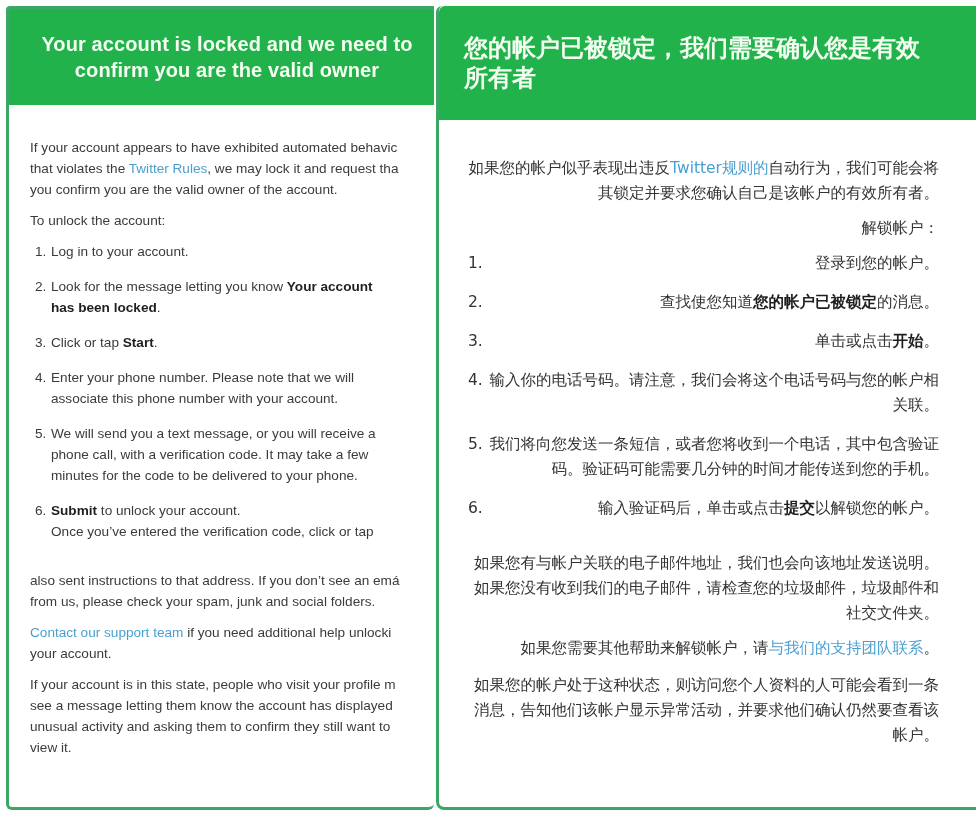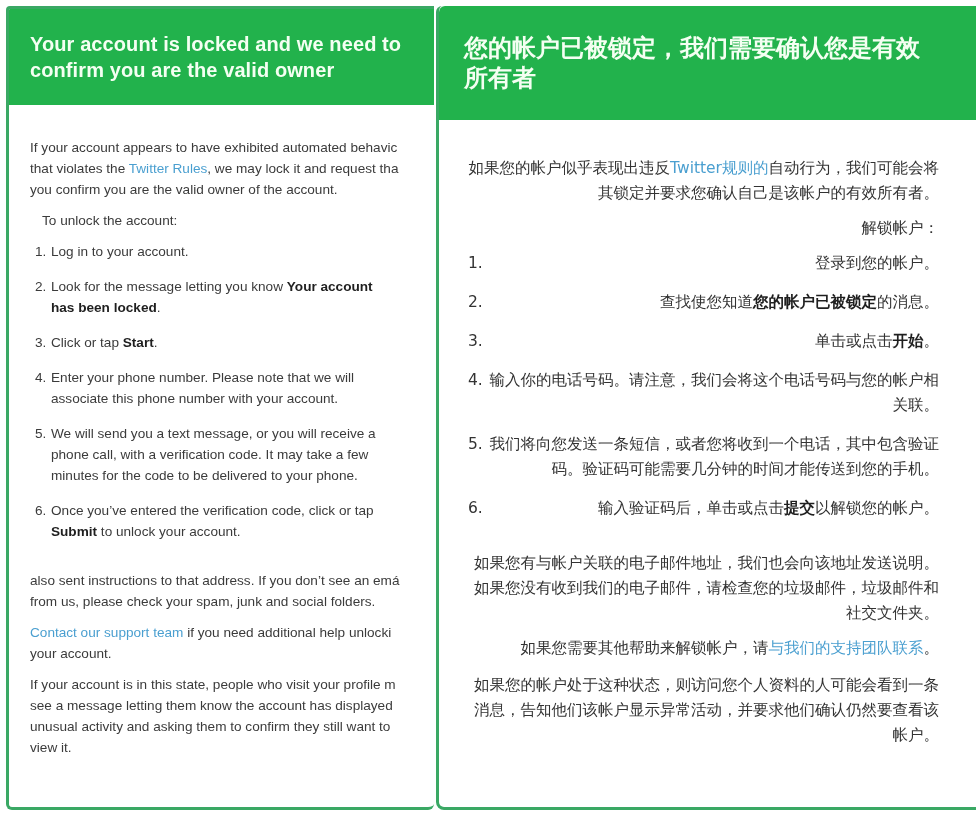--- a/index.html
+++ b/index.html
@@ -19,20 +19,21 @@
       background: #22b24c;
       color: #f4fff2;
       font-weight: bold;
     }
     .panel-left .panel-header {
       height: 96px;
       padding: 22px 10px 0 21px;
       font-size: 20px;
       line-height: 26px;
       letter-spacing: 0.1px;
+      text-align: center;
     }
     .panel-right .panel-header {
       height: 114px;
       padding: 27px 20px 0 25px;
       font-size: 24px;
       line-height: 30px;
       border-radius: 6px 6px 0 0;
       font-family: "DejaVu Sans", sans-serif;
     }
 
@@ -58,21 +59,21 @@
     .link { color: #4a9fd0; }
     .bold { font-weight: bold; color: #1f1f1f; }
 
     ol.steps { list-style: none; }
     ol.steps li { position: relative; }
     .panel-left ol.steps li { padding-left: 21px; margin-bottom: 14px; }
     .panel-left ol.steps li .num { position: absolute; left: 5px; top: 0; }
     .panel-right ol.steps li { padding-left: 24px; margin-bottom: 14px; }
     .panel-right ol.steps li .num { position: absolute; left: 5px; top: 0; }
 
-    .panel-left .para-unlock { margin-top: 0; margin-bottom: 10px; margin-left: 12px; }
+    .panel-left .para-unlock { margin-top: 0; margin-bottom: 10px; }
     .panel-left .para-email { margin-top: 28px; }
     .panel-right .para-unlock { }
     .panel-right .para-email { margin-top: 30px; }
     .panel-right .para-contact { margin-top: 4px; margin-bottom: 12px; }
   </style>
 </head>
 <body>
 
 <div class="panel panel-left">
   <div class="panel-header">
@@ -106,22 +107,22 @@
         <div>associate this phone number with your account.</div>
       </li>
       <li>
         <span class="num">5.</span>
         <div>We will send you a text message, or you will receive a</div>
         <div>phone call, with a verification code. It may take a few</div>
         <div>minutes for the code to be delivered to your phone.</div>
       </li>
       <li>
         <span class="num">6.</span>
+        <div><span class="bold">Submit</span><span> to unlock your account.</span></div>
         <div>Once you’ve entered the verification code, click or tap</div>
-        <div><span class="bold">Submit</span><span> to unlock your account.</span></div>
       </li>
     </ol>
     <div class="para para-email">
       <div>also sent instructions to that address. If you don’t see an emá</div>
       <div>from us, please check your spam, junk and social folders.</div>
     </div>
     <div class="para">
       <div><a class="link">Contact our support team</a><span> if you need additional help unlocki</span></div>
       <div>your account.</div>
     </div>

